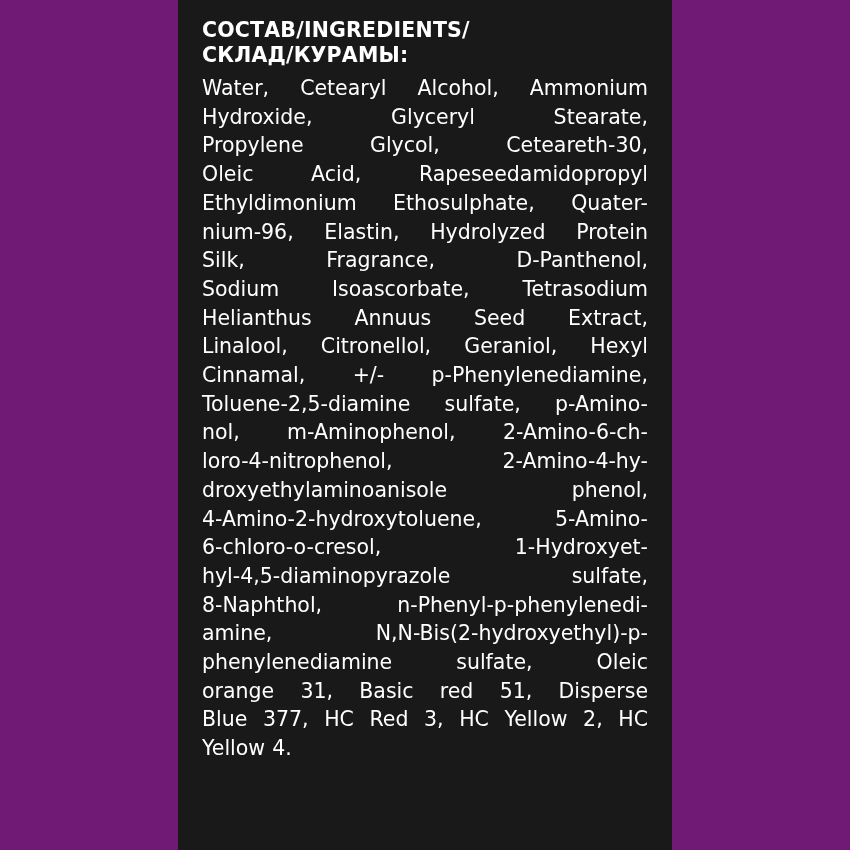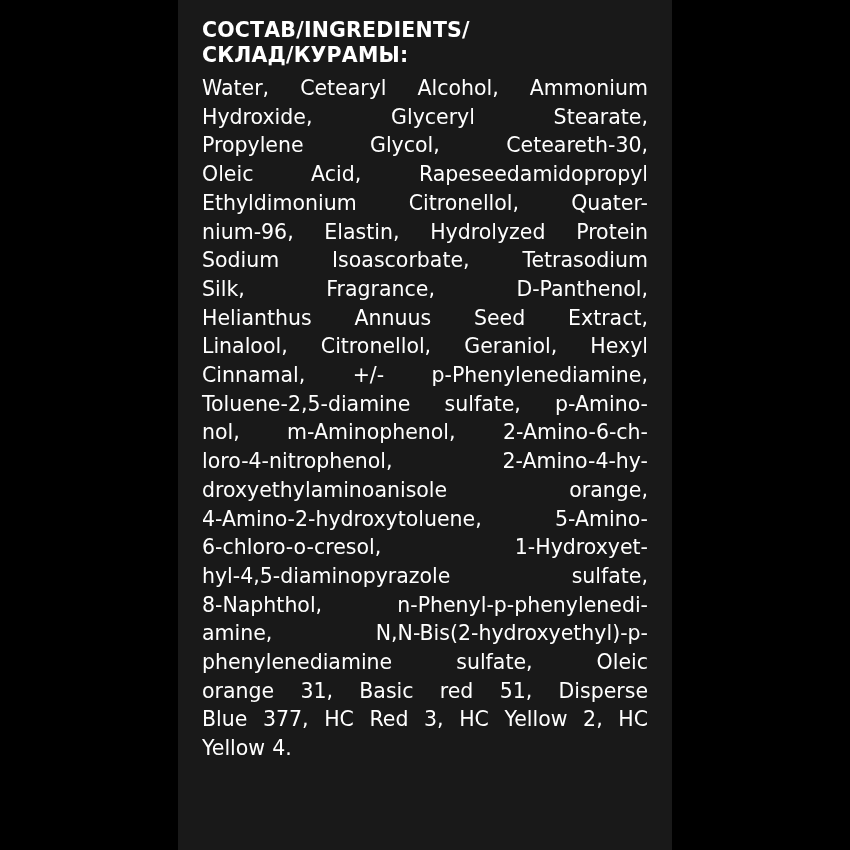--- a/index.html
+++ b/index.html
@@ -9,21 +9,21 @@
   }
   body {
     width: 850px;
     height: 850px;
     font-family: "DejaVu Sans", sans-serif;
   }
   #page {
     position: relative;
     width: 850px;
     height: 850px;
-    background: #000000;
+    background: #701a75;
     overflow: hidden;
   }
   #label-panel {
     position: absolute;
     left: 178px;
     top: 0;
     width: 494px;
     height: 850px;
     background: #191919;
     box-sizing: border-box;
@@ -70,31 +70,31 @@
     <div class="heading">
       <span class="line">СОСТАВ/INGREDIENTS/</span>
       <span class="line">СКЛАД/КУРАМЫ:</span>
     </div>
 
     <div class="ingredients">
       <span class="line">Water, Cetearyl Alcohol, Ammonium</span>
       <span class="line">Hydroxide, Glyceryl Stearate,</span>
       <span class="line">Propylene Glycol, Ceteareth-30,</span>
       <span class="line">Oleic Acid, Rapeseedamidopropyl</span>
-      <span class="line">Ethyldimonium Citronellol, Quater-</span>
+      <span class="line">Ethyldimonium Ethosulphate, Quater-</span>
       <span class="line">nium-96, Elastin, Hydrolyzed Protein</span>
+      <span class="line">Silk, Fragrance, D-Panthenol,</span>
       <span class="line">Sodium Isoascorbate, Tetrasodium</span>
-      <span class="line">Silk, Fragrance, D-Panthenol,</span>
       <span class="line">Helianthus Annuus Seed Extract,</span>
       <span class="line">Linalool, Citronellol, Geraniol, Hexyl</span>
       <span class="line">Cinnamal, +/- p-Phenylenediamine,</span>
       <span class="line">Toluene-2,5-diamine sulfate, p-Amino-</span>
       <span class="line">nol, m-Aminophenol, 2-Amino-6-ch-</span>
       <span class="line">loro-4-nitrophenol, 2-Amino-4-hy-</span>
-      <span class="line">droxyethylaminoanisole orange,</span>
+      <span class="line">droxyethylaminoanisole phenol,</span>
       <span class="line">4-Amino-2-hydroxytoluene, 5-Amino-</span>
       <span class="line">6-chloro-o-cresol, 1-Hydroxyet-</span>
       <span class="line">hyl-4,5-diaminopyrazole sulfate,</span>
       <span class="line">8-Naphthol, n-Phenyl-p-phenylenedi-</span>
       <span class="line">amine, N,N-Bis(2-hydroxyethyl)-p-</span>
       <span class="line">phenylenediamine sulfate, Oleic</span>
       <span class="line">orange 31, Basic red 51, Disperse</span>
       <span class="line">Blue 377, HC Red 3, HC Yellow 2, HC</span>
       <span class="line last">Yellow 4.</span>
     </div>

